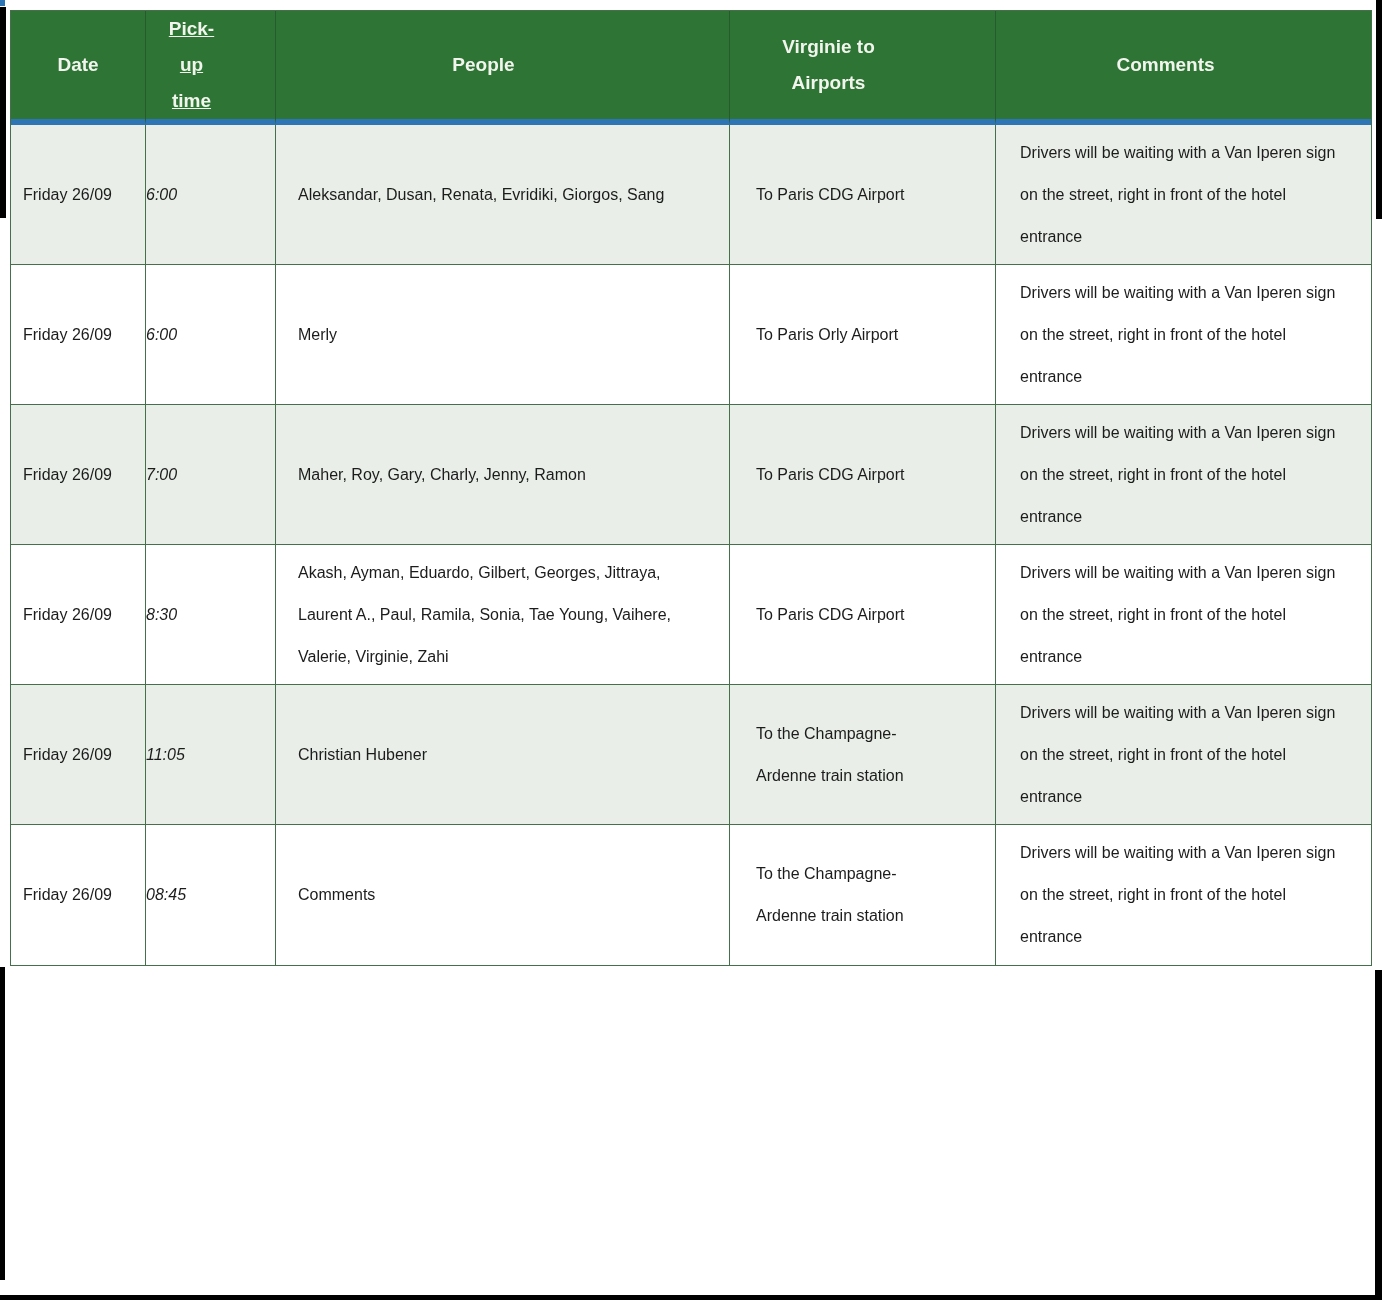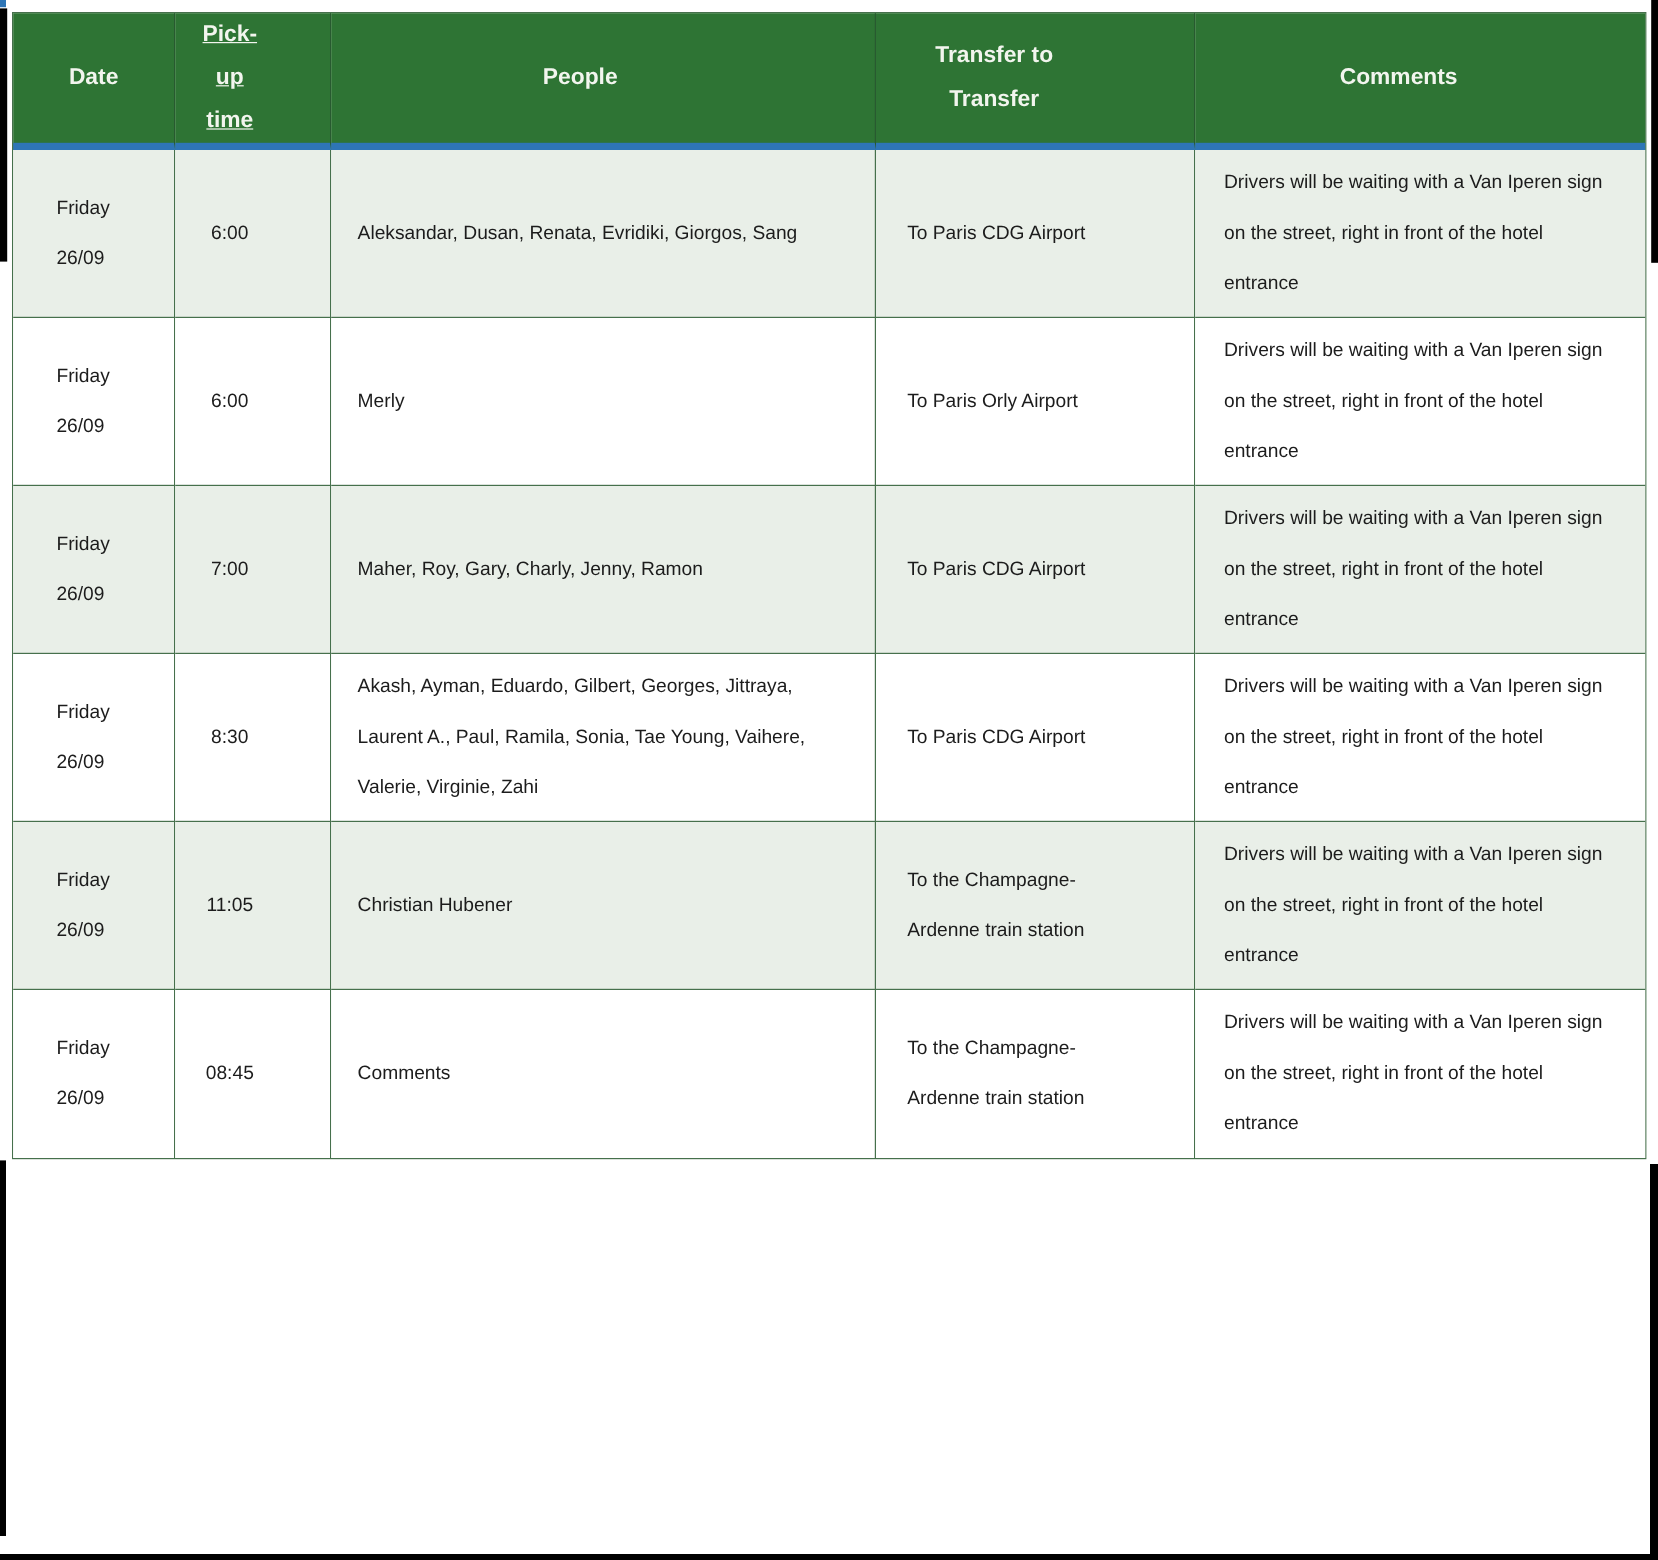--- a/index.html
+++ b/index.html
@@ -58,22 +58,22 @@
     height:140px;box-sizing:border-box;
     border-bottom:1px solid var(--border);
     padding:6px 12px;
     overflow-wrap:break-word;
   }
   td:not(:last-child){border-right:1px solid var(--border);}
   tr:last-child td{border-bottom:none;}
   tr.alt td{background:var(--row-alt-bg);}
   tr.plain td{background:var(--row-bg);}
 
-  td.c-date{padding-left:36px;padding-right:12px;}
-  td.c-time{text-align:center;padding-left:0;padding-right:38px;}
+  td.c-date{padding-left:12px;padding-right:12px;}
+  td.c-time{text-align:left;padding-left:0;padding-right:38px;font-style:italic;}
   td.c-people{padding-left:22px;padding-right:55px;}
   td.c-transfer{padding-left:26px;padding-right:56px;}
   td.c-comments{padding-left:24px;padding-right:22px;}
 </style>
 </head>
 <body>
 
 <div class="artifact blue-dot" style="left:0;top:0;width:5px;height:6px;"></div>
 <div class="artifact" style="left:0;top:7px;width:6px;height:211px;"></div>
 <div class="artifact" style="left:1376px;top:0;width:6px;height:219px;"></div>
@@ -88,21 +88,21 @@
         <col class="c-time">
         <col class="c-people">
         <col class="c-transfer">
         <col class="c-comments">
     </colgroup>
     <thead>
       <tr>
         <th class="h-date">Date</th>
         <th class="h-time">Pick-up time</th>
         <th class="h-people">People</th>
-        <th class="h-transfer">Transfer to Transfer</th>
+        <th class="h-transfer">Virginie to Airports</th>
         <th class="h-comments">Comments</th>
       </tr>
     </thead>
     <tbody>
       <tr class="alt">
         <td class="c-date">Friday 26/09</td>
         <td class="c-time">6:00</td>
         <td class="c-people">Aleksandar, Dusan, Renata, Evridiki, Giorgos, Sang</td>
         <td class="c-transfer">To Paris CDG Airport</td>
         <td class="c-comments">Drivers will be waiting with a Van Iperen sign on the street, right in front of the hotel entrance</td>

